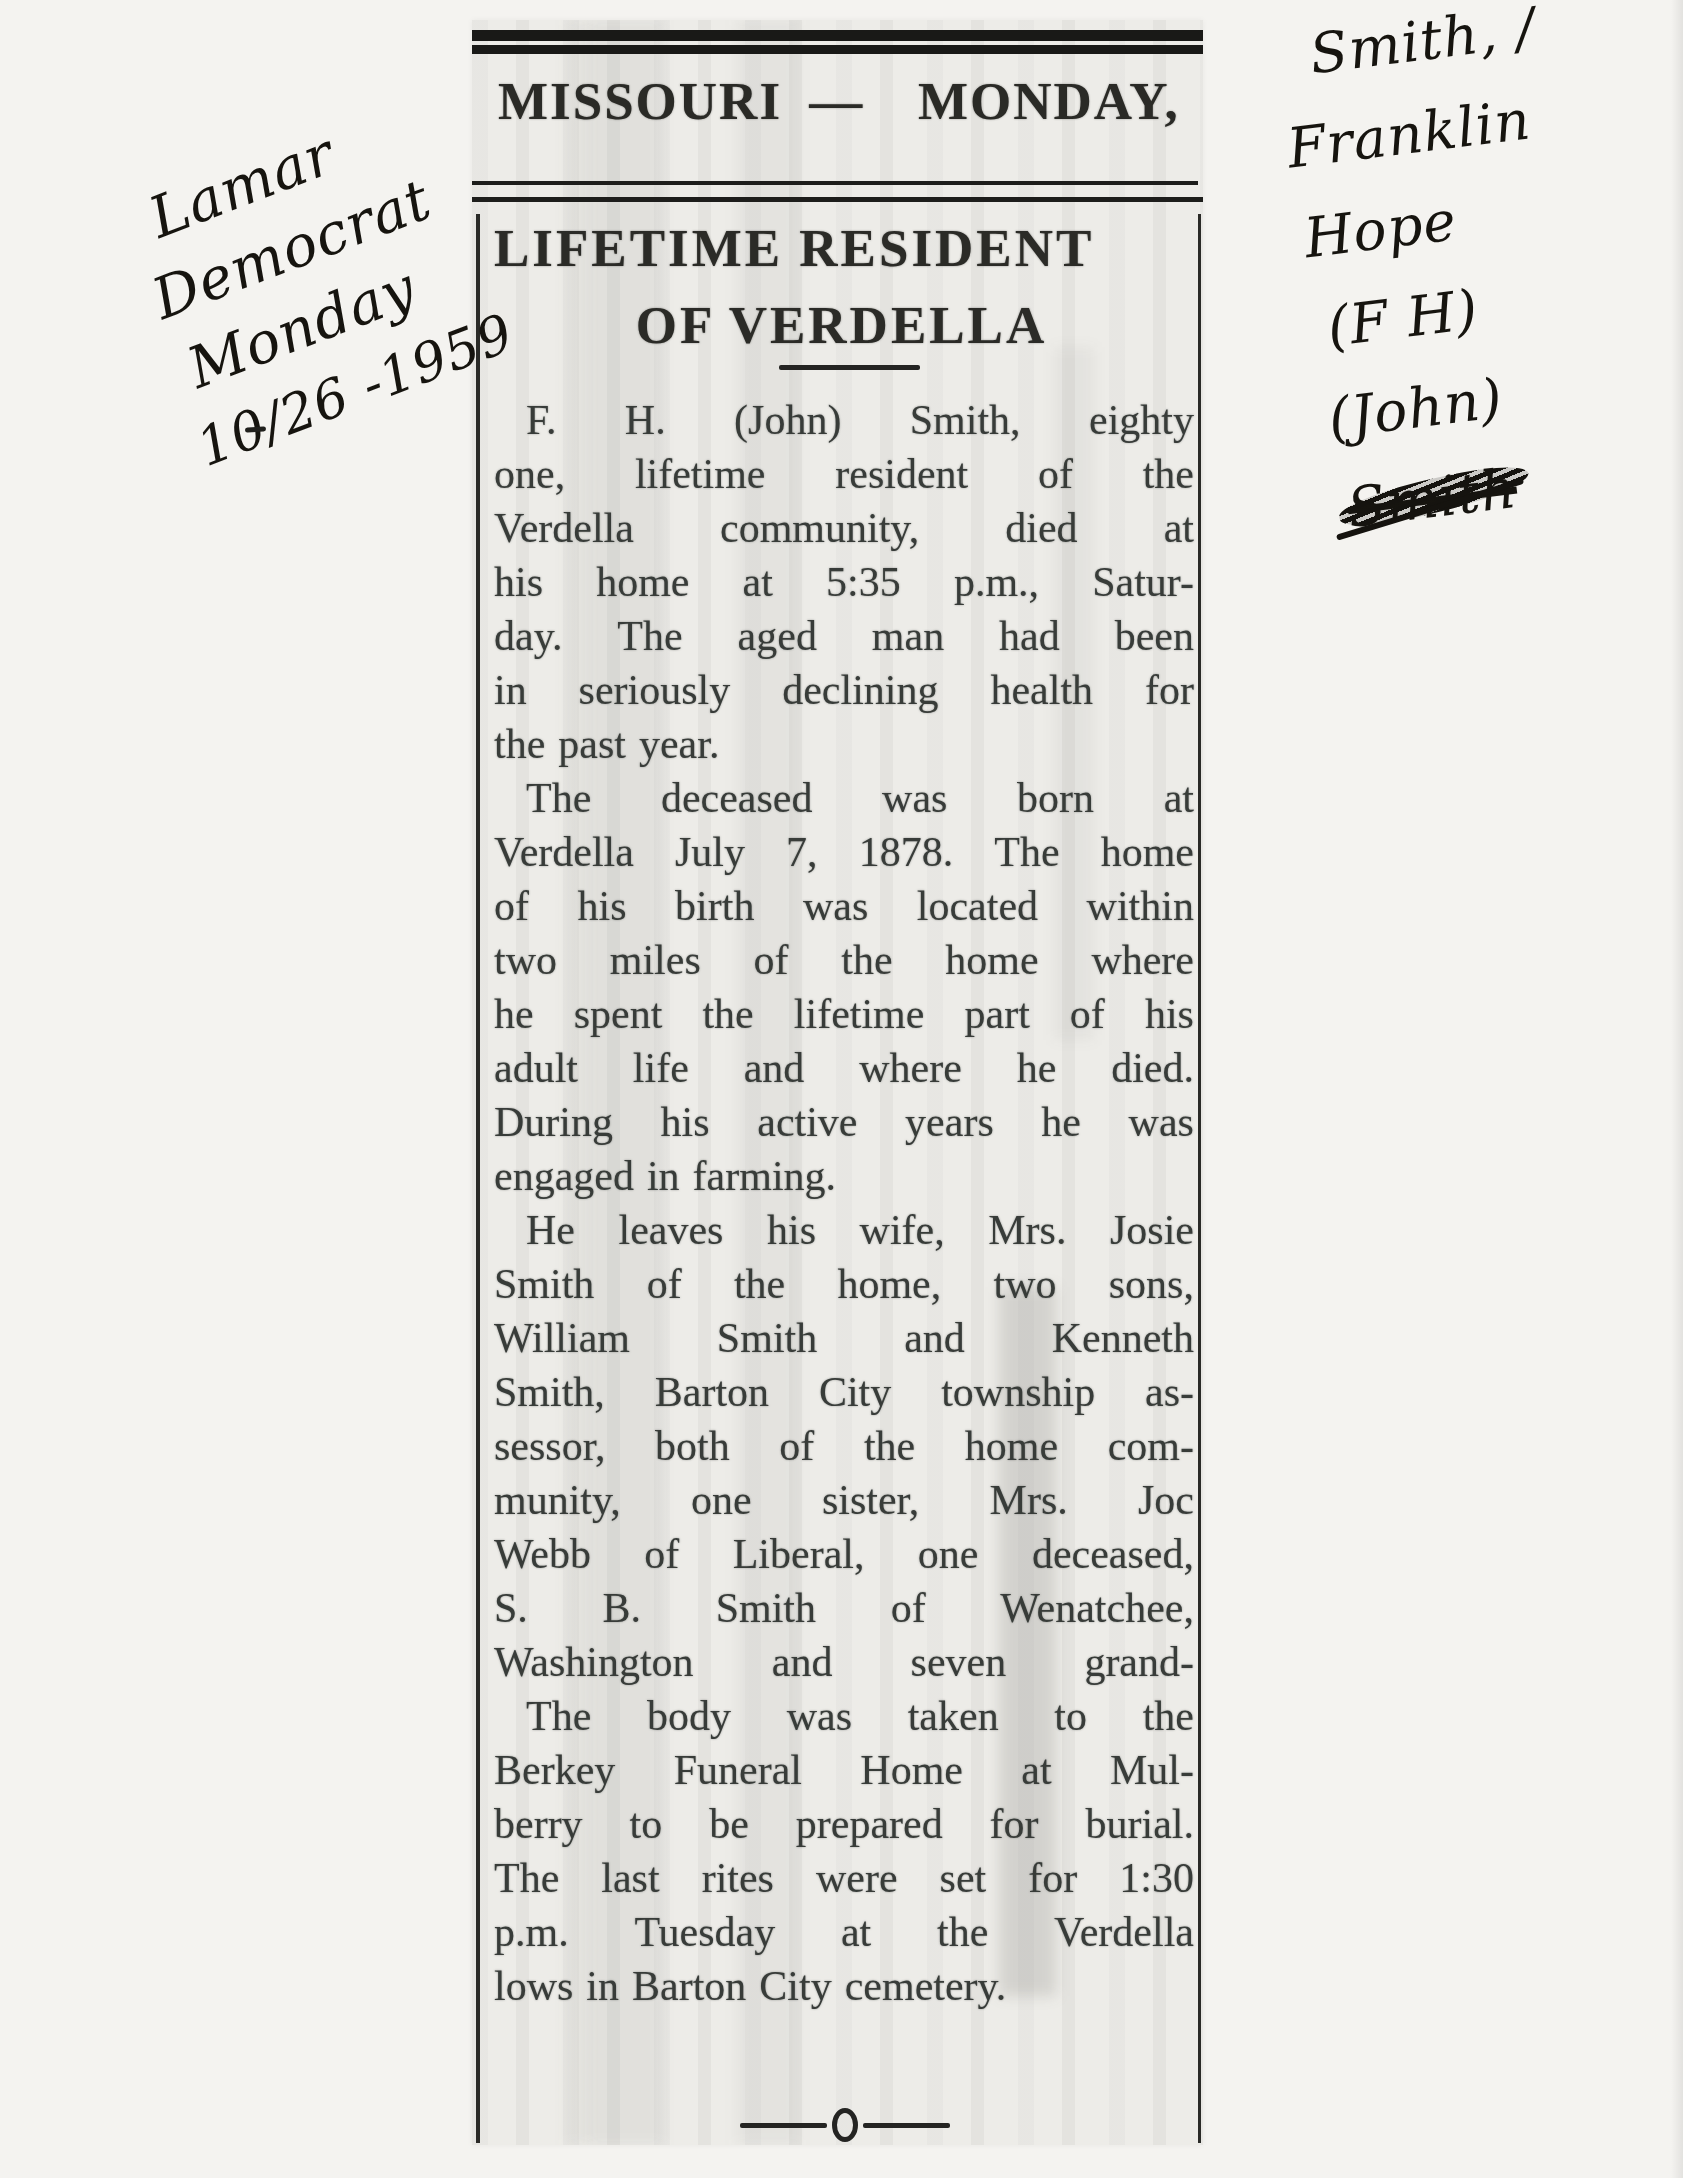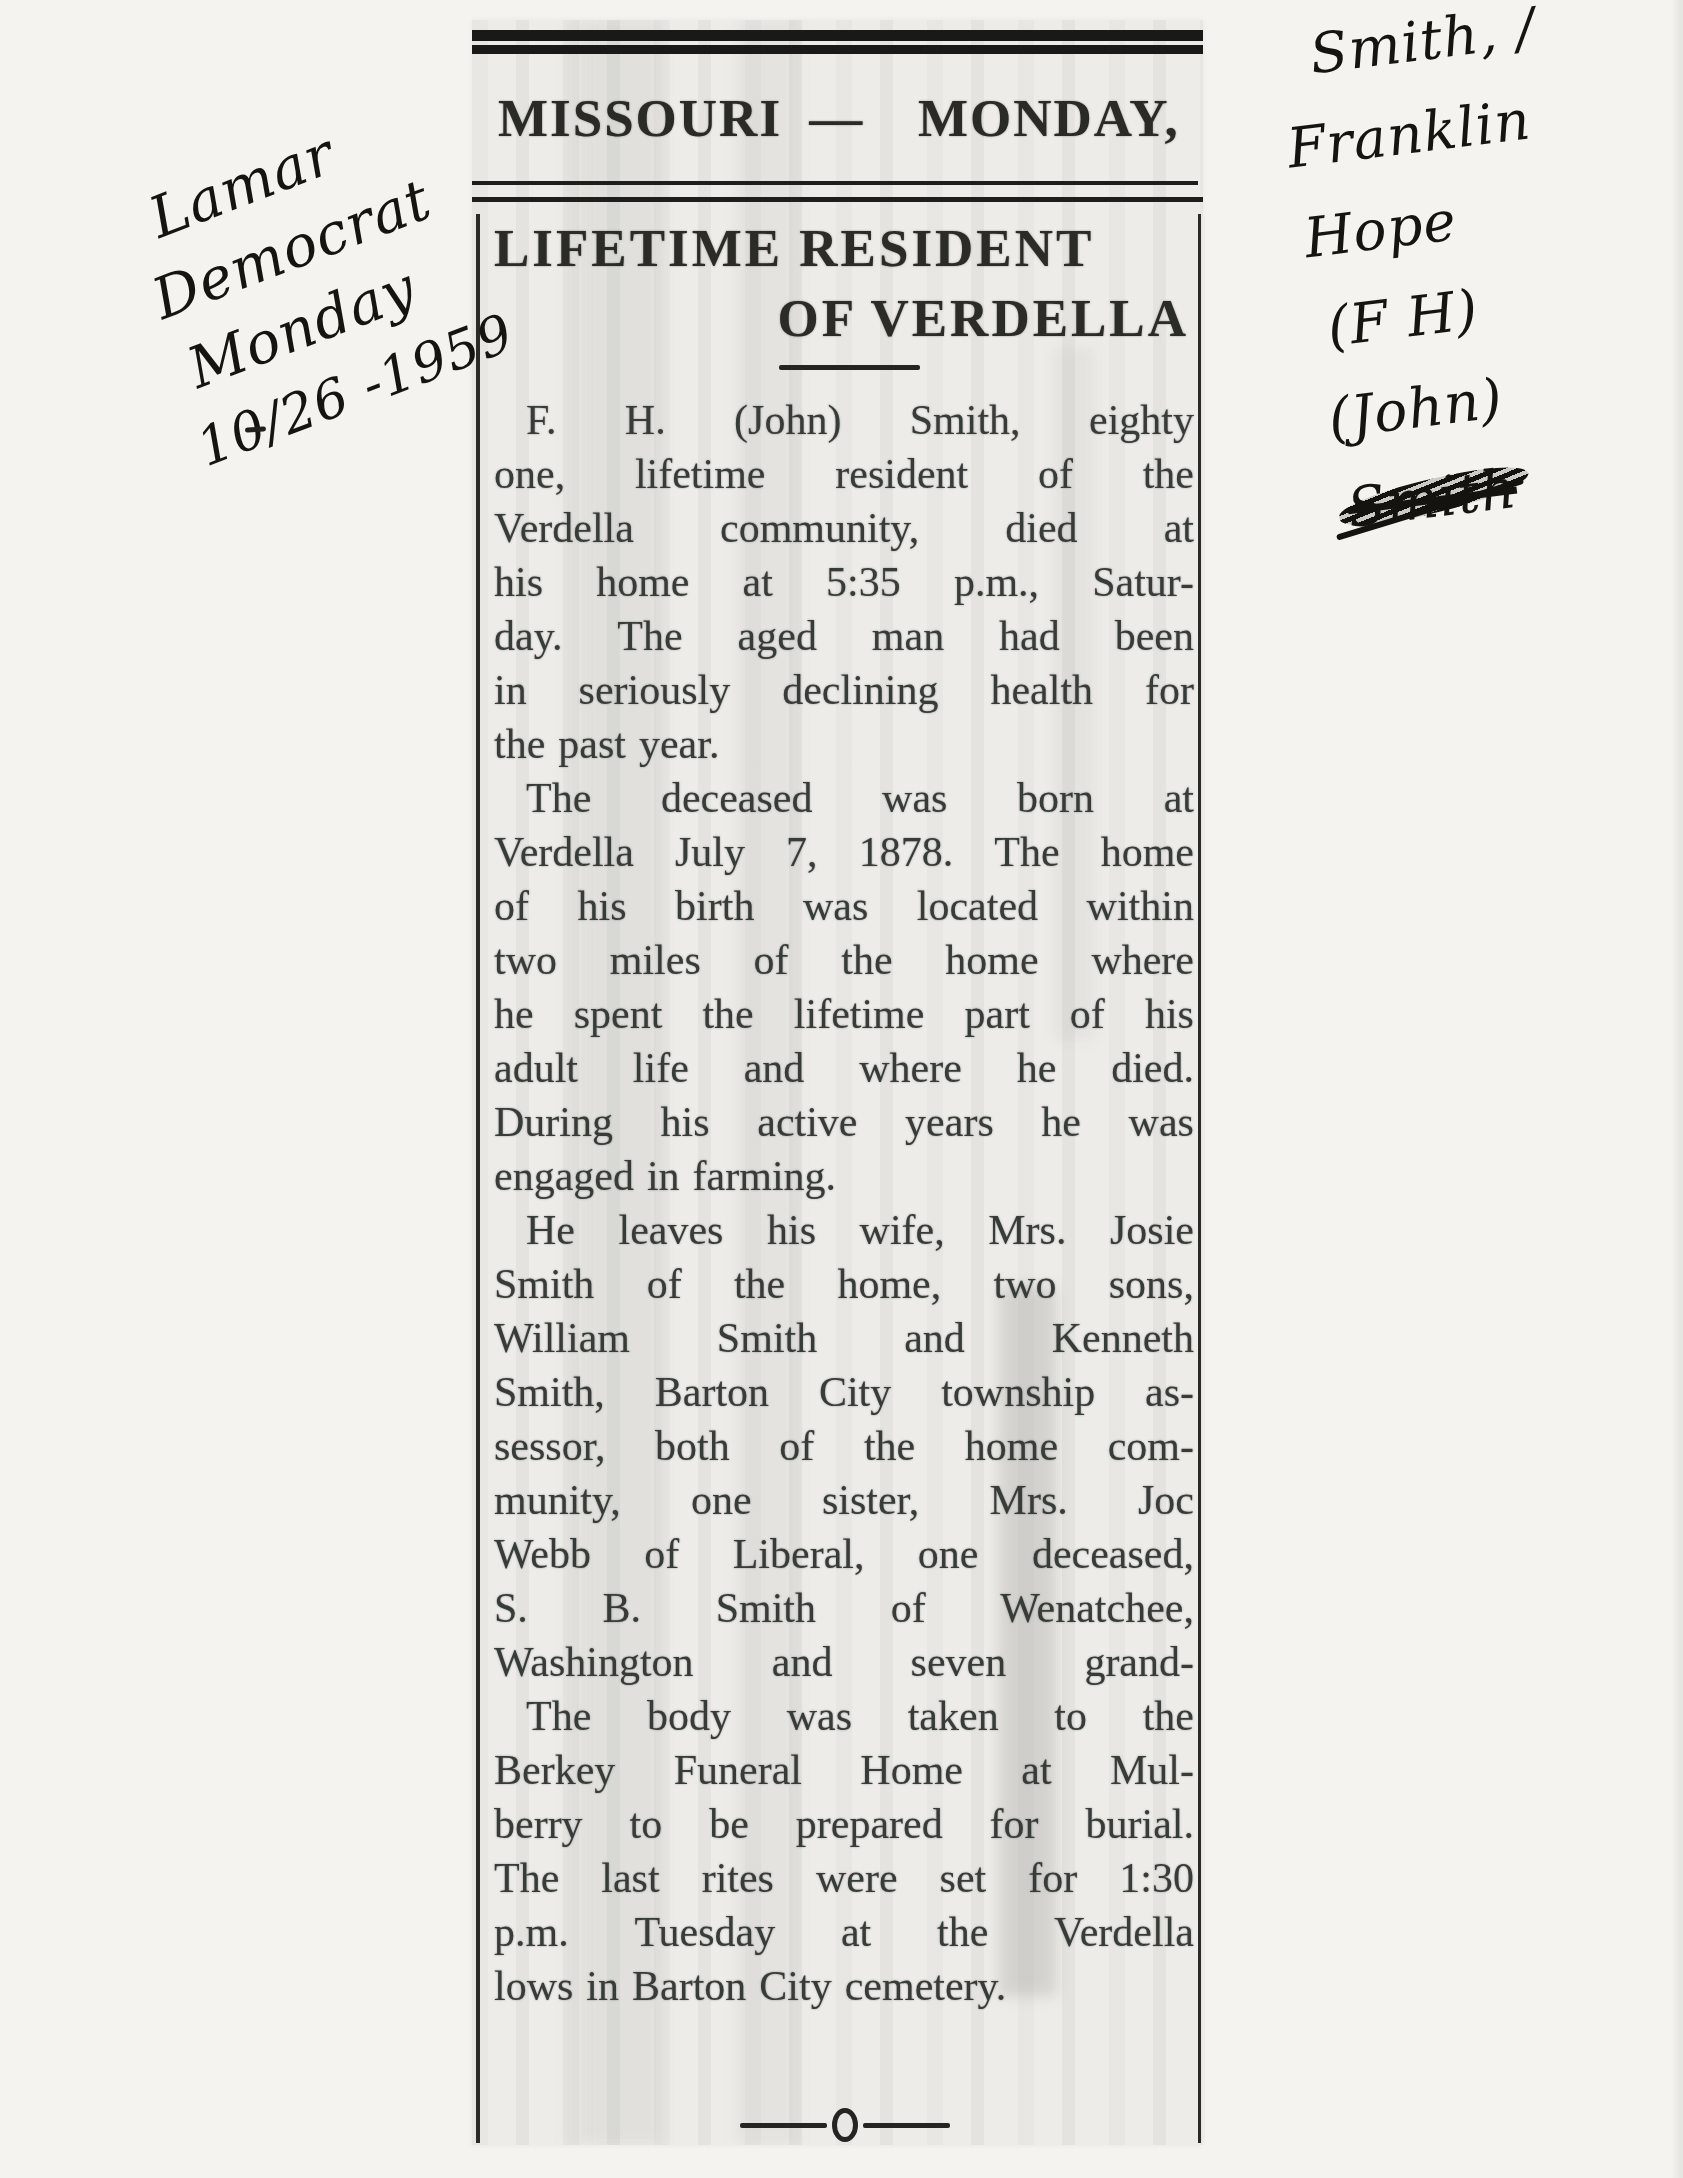--- a/index.html
+++ b/index.html
@@ -25,30 +25,30 @@
   .bar{position:absolute;left:0;width:100%;background:#191917;}
   .bar1{top:10px;height:11px;}
   .bar2{top:25px;height:9px;}
   .rule{position:absolute;left:0;background:#1d1d1b;}
   .rule1{top:161px;width:726px;height:4px;}
   .rule2{top:177px;width:731px;height:5px;}
   .vrule{position:absolute;top:194px;height:1929px;background:#2a2a27;}
   .vrule-left{left:4px;width:4px;}
   .vrule-right{right:2px;width:3px;}
 
-  .masthead{position:absolute;top:68px;left:0;width:100%;height:65px;
+  .masthead{position:absolute;top:51px;left:0;width:100%;height:65px;
     font:bold 53px/61px "Liberation Serif",serif;color:#2a2a26;
     letter-spacing:2px;word-spacing:12px;text-shadow:0 0 2px rgba(40,40,35,0.45);text-align:center;}
   .mh-left{position:absolute;left:26px;}
   .mh-right{position:absolute;left:446px;white-space:nowrap;}
 
   .headline{position:absolute;left:22px;top:200px;width:701px;color:#2b2b27;}
   .hl-line{font:bold 53px/57px "Liberation Serif",serif;letter-spacing:3px;
     text-shadow:0 0 2px rgba(43,43,39,0.5);}
-  .hl2{text-align:right;padding-right:6px;margin-top:13px;}
+  .hl2{text-align:center;padding-right:6px;margin-top:20px;}
   .head-divider{position:absolute;left:307px;top:345px;width:141px;height:5px;
     background:#242422;border-radius:2px;}
 
   .article-body{position:absolute;left:22px;top:373px;width:700px;
     font:42px/54px "Liberation Serif",serif;color:#383c39;
     text-shadow:0 0 2px rgba(56,60,57,0.5);}
   .article-line{display:flex;justify-content:space-between;}
   .article-line.indent{padding-left:32px;}
   .article-line.para-last{justify-content:flex-start;gap:13px;}
 

